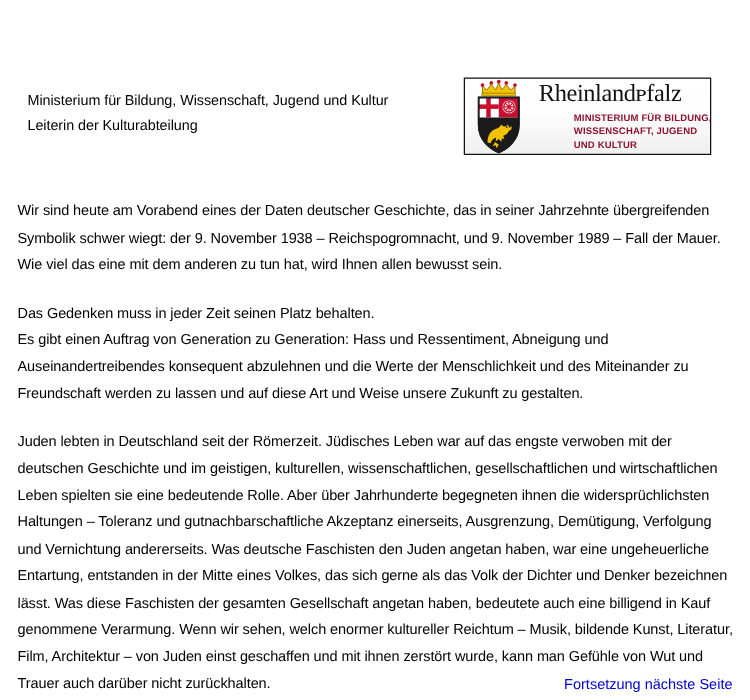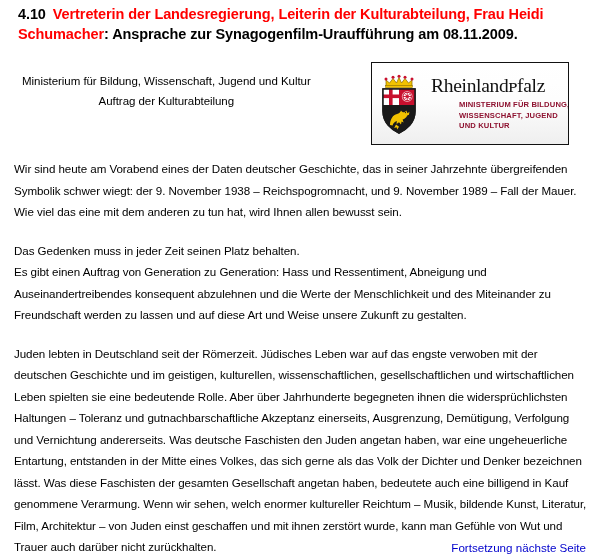--- a/index.html
+++ b/index.html
@@ -48,29 +48,29 @@
   
   .addr {
     position: absolute;
     left: 22px;
     top: 71px;
     font-size: 11.5px;
     line-height: 20px;
     color: #000000;
     white-space: nowrap;
   }
-  .addr div { letter-spacing: -0.05px; text-align: center; }
+  .addr div { letter-spacing: -0.05px; }
 
   
   .logobox {
     position: absolute;
     left: 371px;
     top: 62px;
     width: 198px;
-    height: 83px;
+    height: 62px;
     border: 1.5px solid #111111;
     background: linear-gradient(180deg,#ffffff 0%, #fdfdfd 45%, #efefef 100%);
     box-sizing: border-box;
     display: flex;
     align-items: center;
     overflow: hidden;
   }
   .crest-wrap {
     width: 46px;
     min-width: 46px;
@@ -132,27 +132,24 @@
     line-height: 16px;
     white-space: nowrap;
     text-align: right;
   }
 </style>
 </head>
 <body>
 
 <div class="page">
 
-  <div class="heading">
-    <span class="num">4.10</span><span class="red">Vertreterin der Landesregierung, Leiterin der Kulturabteilung, Frau Heidi Schumacher</span><span class="blk">: Ansprache zur Synagogenfilm-Uraufführung am 08.11.2009.</span>
-  </div>
 
   <div class="addr">
     <div>Ministerium für Bildung, Wissenschaft, Jugend und Kultur</div>
-    <div>Auftrag der Kulturabteilung</div>
+    <div>Leiterin der Kulturabteilung</div>
   </div>
 
   <div class="logobox">
     <div class="crest-wrap">
       <svg class="crest" width="40" height="62" viewBox="0 0 40 62">
 
         <g>
           <path d="M7 13 L7 7 L10.5 10 L14 5.5 L17.5 10 L20 4.5 L22.5 10 L26 5.5 L29.5 10 L33 7 L33 13 Z" fill="#F2C200" stroke="#8a6a00" stroke-width="0.7"></path>
           <circle cx="7" cy="6" r="1.5" fill="#C8102E"></circle>
           <circle cx="14" cy="4.3" r="1.5" fill="#C8102E"></circle>

